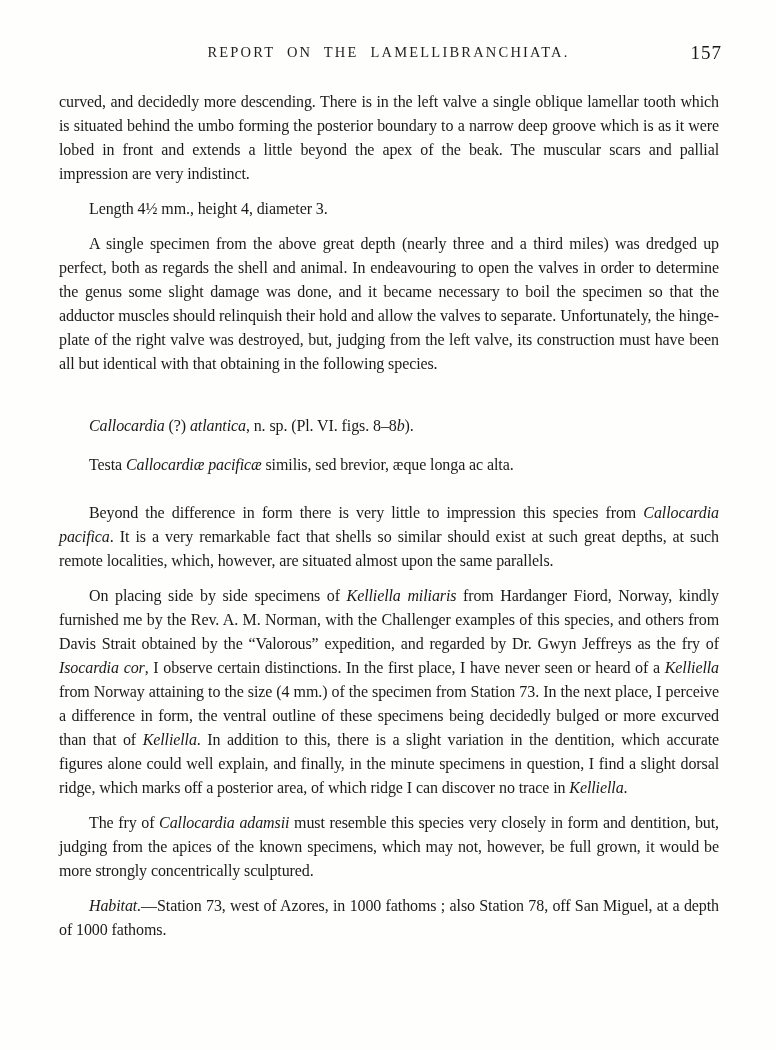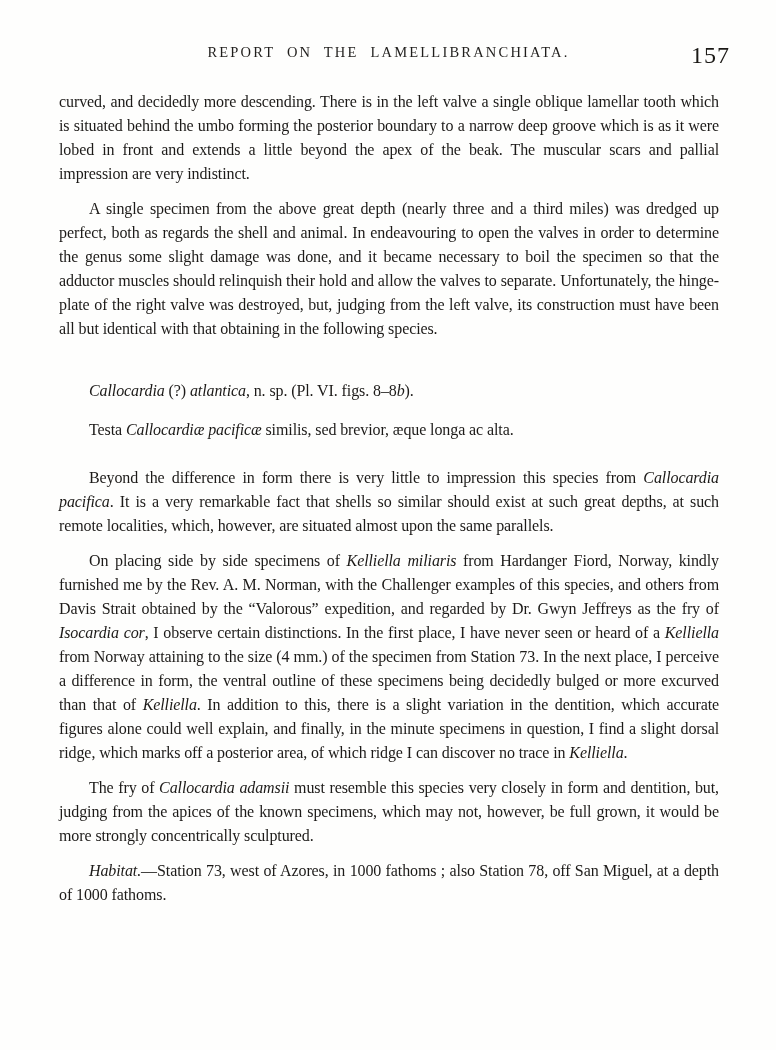--- a/index.html
+++ b/index.html
@@ -29,23 +29,23 @@
     left: 0;
     right: 1px;
     text-align: center;
     font-size: 14.5px;
     letter-spacing: 2.2px;
     word-spacing: 6px;
     color: #201e1c;
   }
   .page-number {
     position: absolute;
-    right: 0;
+    right: 8px;
     top: -2px;
-    font-size: 24px;
+    font-size: 19px;
     letter-spacing: 1px;
     color: #1b1916;
   }
   .page-body {
     font-size: 16px;
     line-height: 24px;
     letter-spacing: -0.1px;
   }
   .para {
     margin: 11px;
@@ -60,20 +60,21 @@
 </head>
 <body>
 
 <div class="page">
   <div class="page-header">
     <div class="running-title">REPORT ON THE LAMELLIBRANCHIATA.</div>
     <div class="page-number">157</div>
   </div>
   <div class="page-body">
       <p class="para"><span>curved, and decidedly more descending.  There is in the left valve a single oblique lamellar tooth which is situated behind the umbo forming the posterior boundary to a narrow deep groove which is as it were lobed in front and extends a little beyond the apex of the beak. The muscular scars and pallial impression are very indistinct.</span></p>
+      <p class="para indent"><span>Length 4½ mm., height 4, diameter 3.</span></p>
       <p class="para indent"><span>A single specimen from the above great depth (nearly three and a third miles) was dredged up perfect, both as regards the shell and animal.  In endeavouring to open the valves in order to determine the genus some slight damage was done, and it became necessary to boil the specimen so that the adductor muscles should relinquish their hold and allow the valves to separate.  Unfortunately, the hinge-plate of the right valve was destroyed, but, judging from the left valve, its construction must have been all but identical with that obtaining in the following species.</span></p>
       <p class="para indent sp-lg"><span class="it">Callocardia</span><span> (?) </span><span class="it">atlantica</span><span>, n. sp. (Pl. VI. figs. 8–8</span><span class="it">b</span><span>).</span></p>
       <p class="para indent sp-sm"><span>Testa </span><span class="it">Callocardiæ pacificæ</span><span> similis, sed brevior, æque longa ac alta.</span></p>
       <p class="para indent sp-md"><span>Beyond the difference in form there is very little to impression this species from </span><span class="it">Callocardia pacifica</span><span>.  It is a very remarkable fact that shells so similar should exist at such great depths, at such remote localities, which, however, are situated almost upon the same parallels.</span></p>
       <p class="para indent"><span>On placing side by side specimens of </span><span class="it">Kelliella miliaris</span><span> from Hardanger Fiord, Norway, kindly furnished me by the Rev. A. M. Norman, with the Challenger examples of this species, and others from Davis Strait obtained by the “Valorous” expedition, and regarded by Dr. Gwyn Jeffreys as the fry of </span><span class="it">Isocardia cor</span><span>, I observe certain distinctions.  In the first place, I have never seen or heard of a </span><span class="it">Kelliella</span><span> from Norway attaining to the size (4 mm.) of the specimen from Station 73.  In the next place, I perceive a difference in form, the ventral outline of these specimens being decidedly bulged or more excurved than that of </span><span class="it">Kelliella</span><span>.  In addition to this, there is a slight variation in the dentition, which accurate figures alone could well explain, and finally, in the minute specimens in question, I find a slight dorsal ridge, which marks off a posterior area, of which ridge I can discover no trace in </span><span class="it">Kelliella</span><span>.</span></p>
       <p class="para indent"><span>The fry of </span><span class="it">Callocardia adamsii</span><span> must resemble this species very closely in form and dentition, but, judging from the apices of the known specimens, which may not, however, be full grown, it would be more strongly concentrically sculptured.</span></p>
       <p class="para indent"><span class="it">Habitat.</span><span>—Station 73, west of Azores, in 1000 fathoms ; also Station 78, off San Miguel, at a depth of 1000 fathoms.</span></p>
     </div>
 </div>
 

